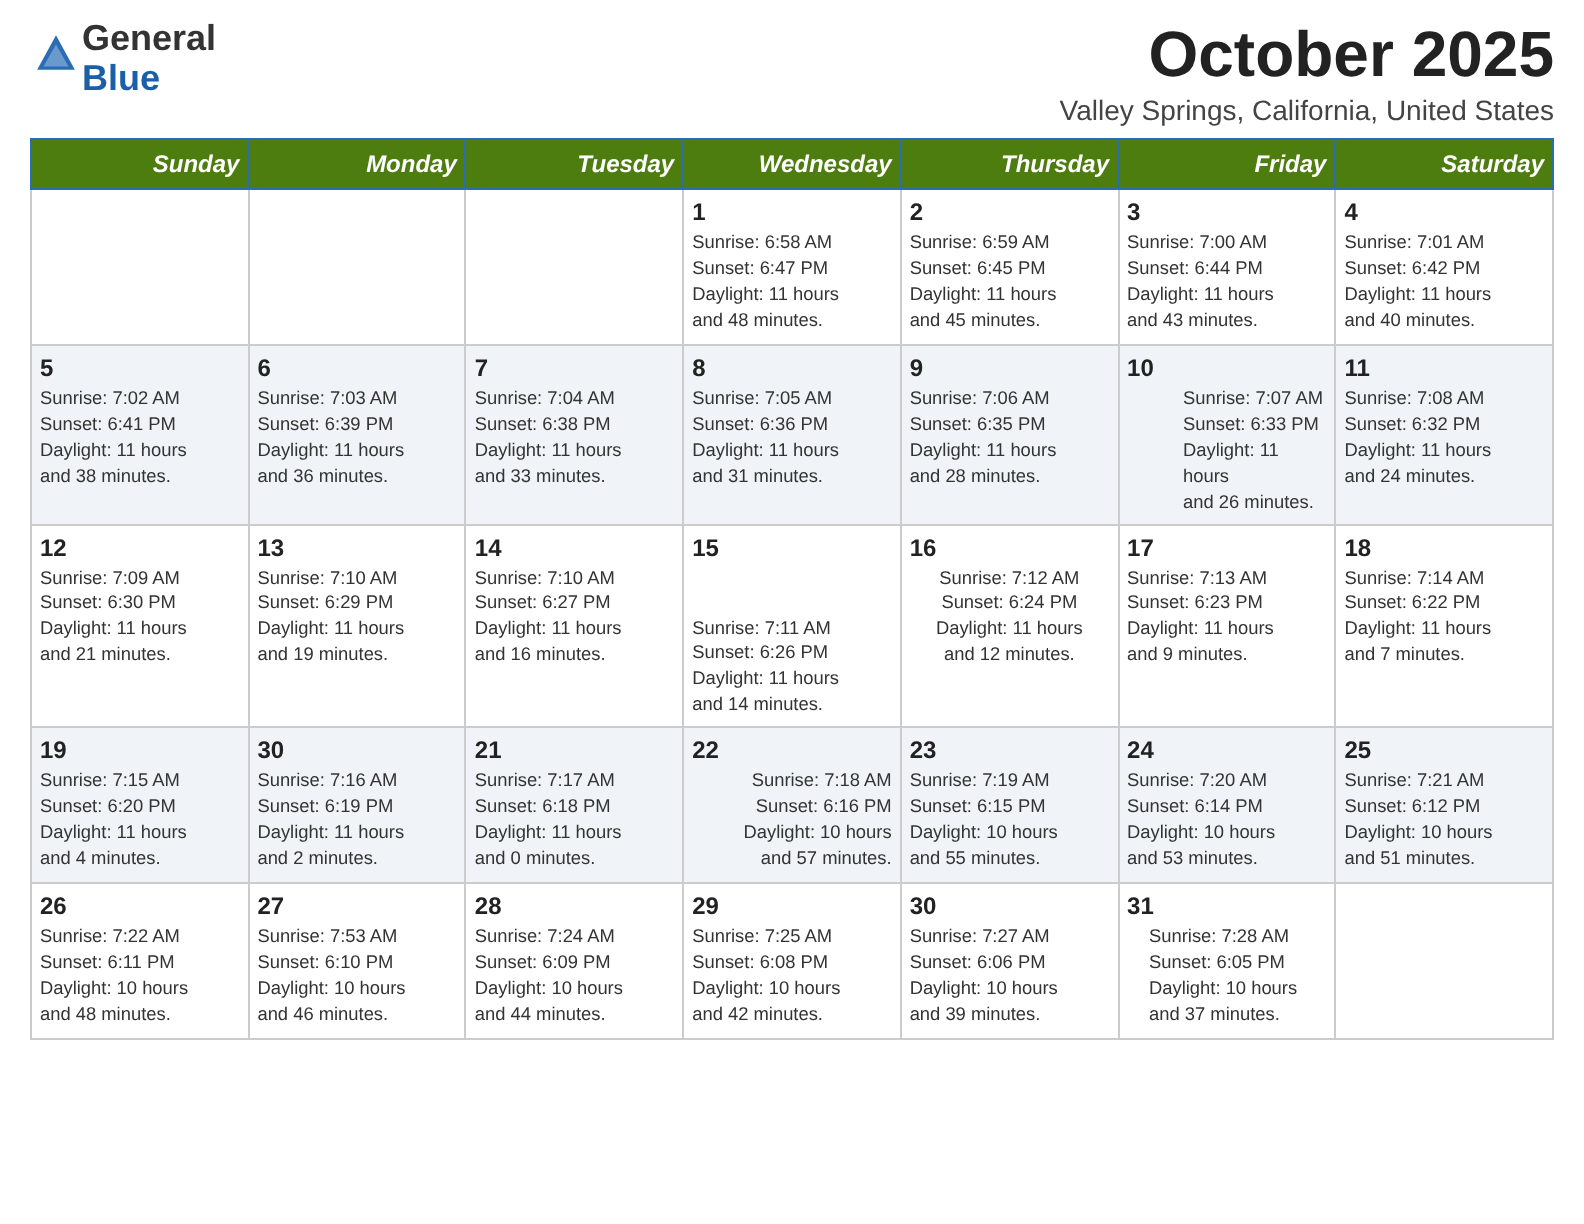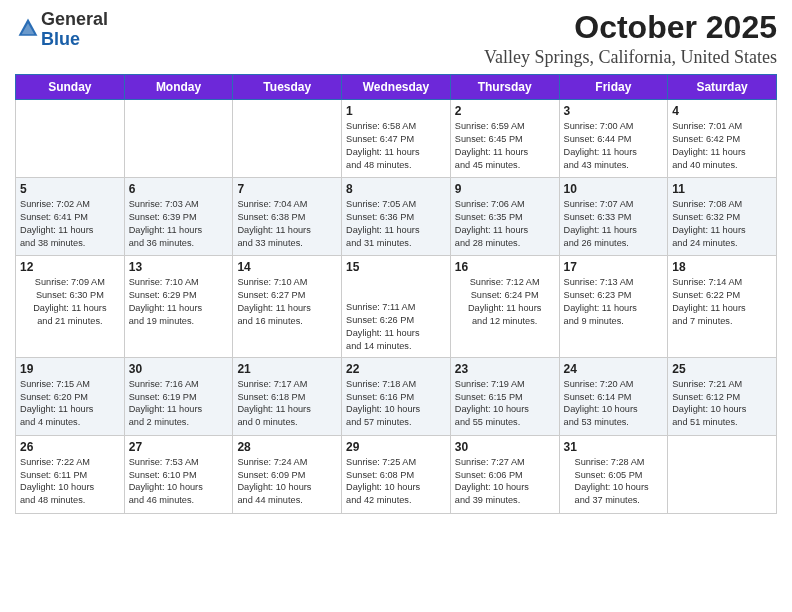--- a/index.html
+++ b/index.html
@@ -43,39 +43,39 @@
       text-align: right;
     }
     .month-title {
       font-size: 32px;
       font-weight: bold;
       color: #222;
       line-height: 1.1;
       text-align: right;
     }
     .location {
-      font-size: 18px;
+      font-size: 14px;
       color: #444;
       margin-top: 2px;
-      font-family: Liberation Serif, serif;
     }
     .calendar {
       width: 100%;
       border-collapse: collapse;
       border: 1px solid #ccc;
       table-layout: fixed;
     }
     .calendar th {
-      background: #6d28d9;
+      background: #4d7c0f;
       color: #fff;
       font-size: 12px;
       font-weight: bold;
       padding: 5px 4px;
-      text-align: center;
+      text-align: right;
       border: 1px solid #2a6db5;
+      font-style: italic;
     }
     .calendar td {
       vertical-align: top;
       padding: 4px 4px;
       border: 1px solid #ccc;
       font-size: 9.5px;
       color: #333;
       height: 78px;
       width: calc(100%/7);
       background: #fff;
@@ -201,37 +201,37 @@
           </td>
           <td>
             <span class="day-number">9</span>
             <div class="day-info" style="white-space: pre-line;">Sunrise: 7:06 AM
 Sunset: 6:35 PM
 Daylight: 11 hours
 and 28 minutes.</div>
           </td>
           <td>
             <span class="day-number">10</span>
-            <div class="day-info" style="white-space: pre-line;">Sunrise: 7:07 AM
+            <div class="day-info" style="white-space: pre-line; margin-left: 28px;">Sunrise: 7:07 AM
 Sunset: 6:33 PM
 Daylight: 11 hours
 and 26 minutes.</div>
           </td>
           <td>
             <span class="day-number">11</span>
             <div class="day-info" style="white-space: pre-line;">Sunrise: 7:08 AM
 Sunset: 6:32 PM
 Daylight: 11 hours
 and 24 minutes.</div>
           </td>
         </tr>
         <tr class="cal-row-odd">
           <td>
             <span class="day-number">12</span>
-            <div class="day-info" style="white-space: pre-line; text-align: center;">Sunrise: 7:09 AM
+            <div class="day-info" style="white-space: pre-line;">Sunrise: 7:09 AM
 Sunset: 6:30 PM
 Daylight: 11 hours
 and 21 minutes.</div>
           </td>
           <td>
             <span class="day-number">13</span>
             <div class="day-info" style="white-space: pre-line;">Sunrise: 7:10 AM
 Sunset: 6:29 PM
 Daylight: 11 hours
 and 19 minutes.</div>
@@ -289,21 +289,21 @@
           </td>
           <td>
             <span class="day-number">21</span>
             <div class="day-info" style="white-space: pre-line;">Sunrise: 7:17 AM
 Sunset: 6:18 PM
 Daylight: 11 hours
 and 0 minutes.</div>
           </td>
           <td>
             <span class="day-number">22</span>
-            <div class="day-info" style="white-space: pre-line;">Sunrise: 7:18 AM
+            <div class="day-info" style="white-space: pre-line; text-align: right;">Sunrise: 7:18 AM
 Sunset: 6:16 PM
 Daylight: 10 hours
 and 57 minutes.</div>
           </td>
           <td>
             <span class="day-number">23</span>
             <div class="day-info" style="white-space: pre-line;">Sunrise: 7:19 AM
 Sunset: 6:15 PM
 Daylight: 10 hours
 and 55 minutes.</div>

